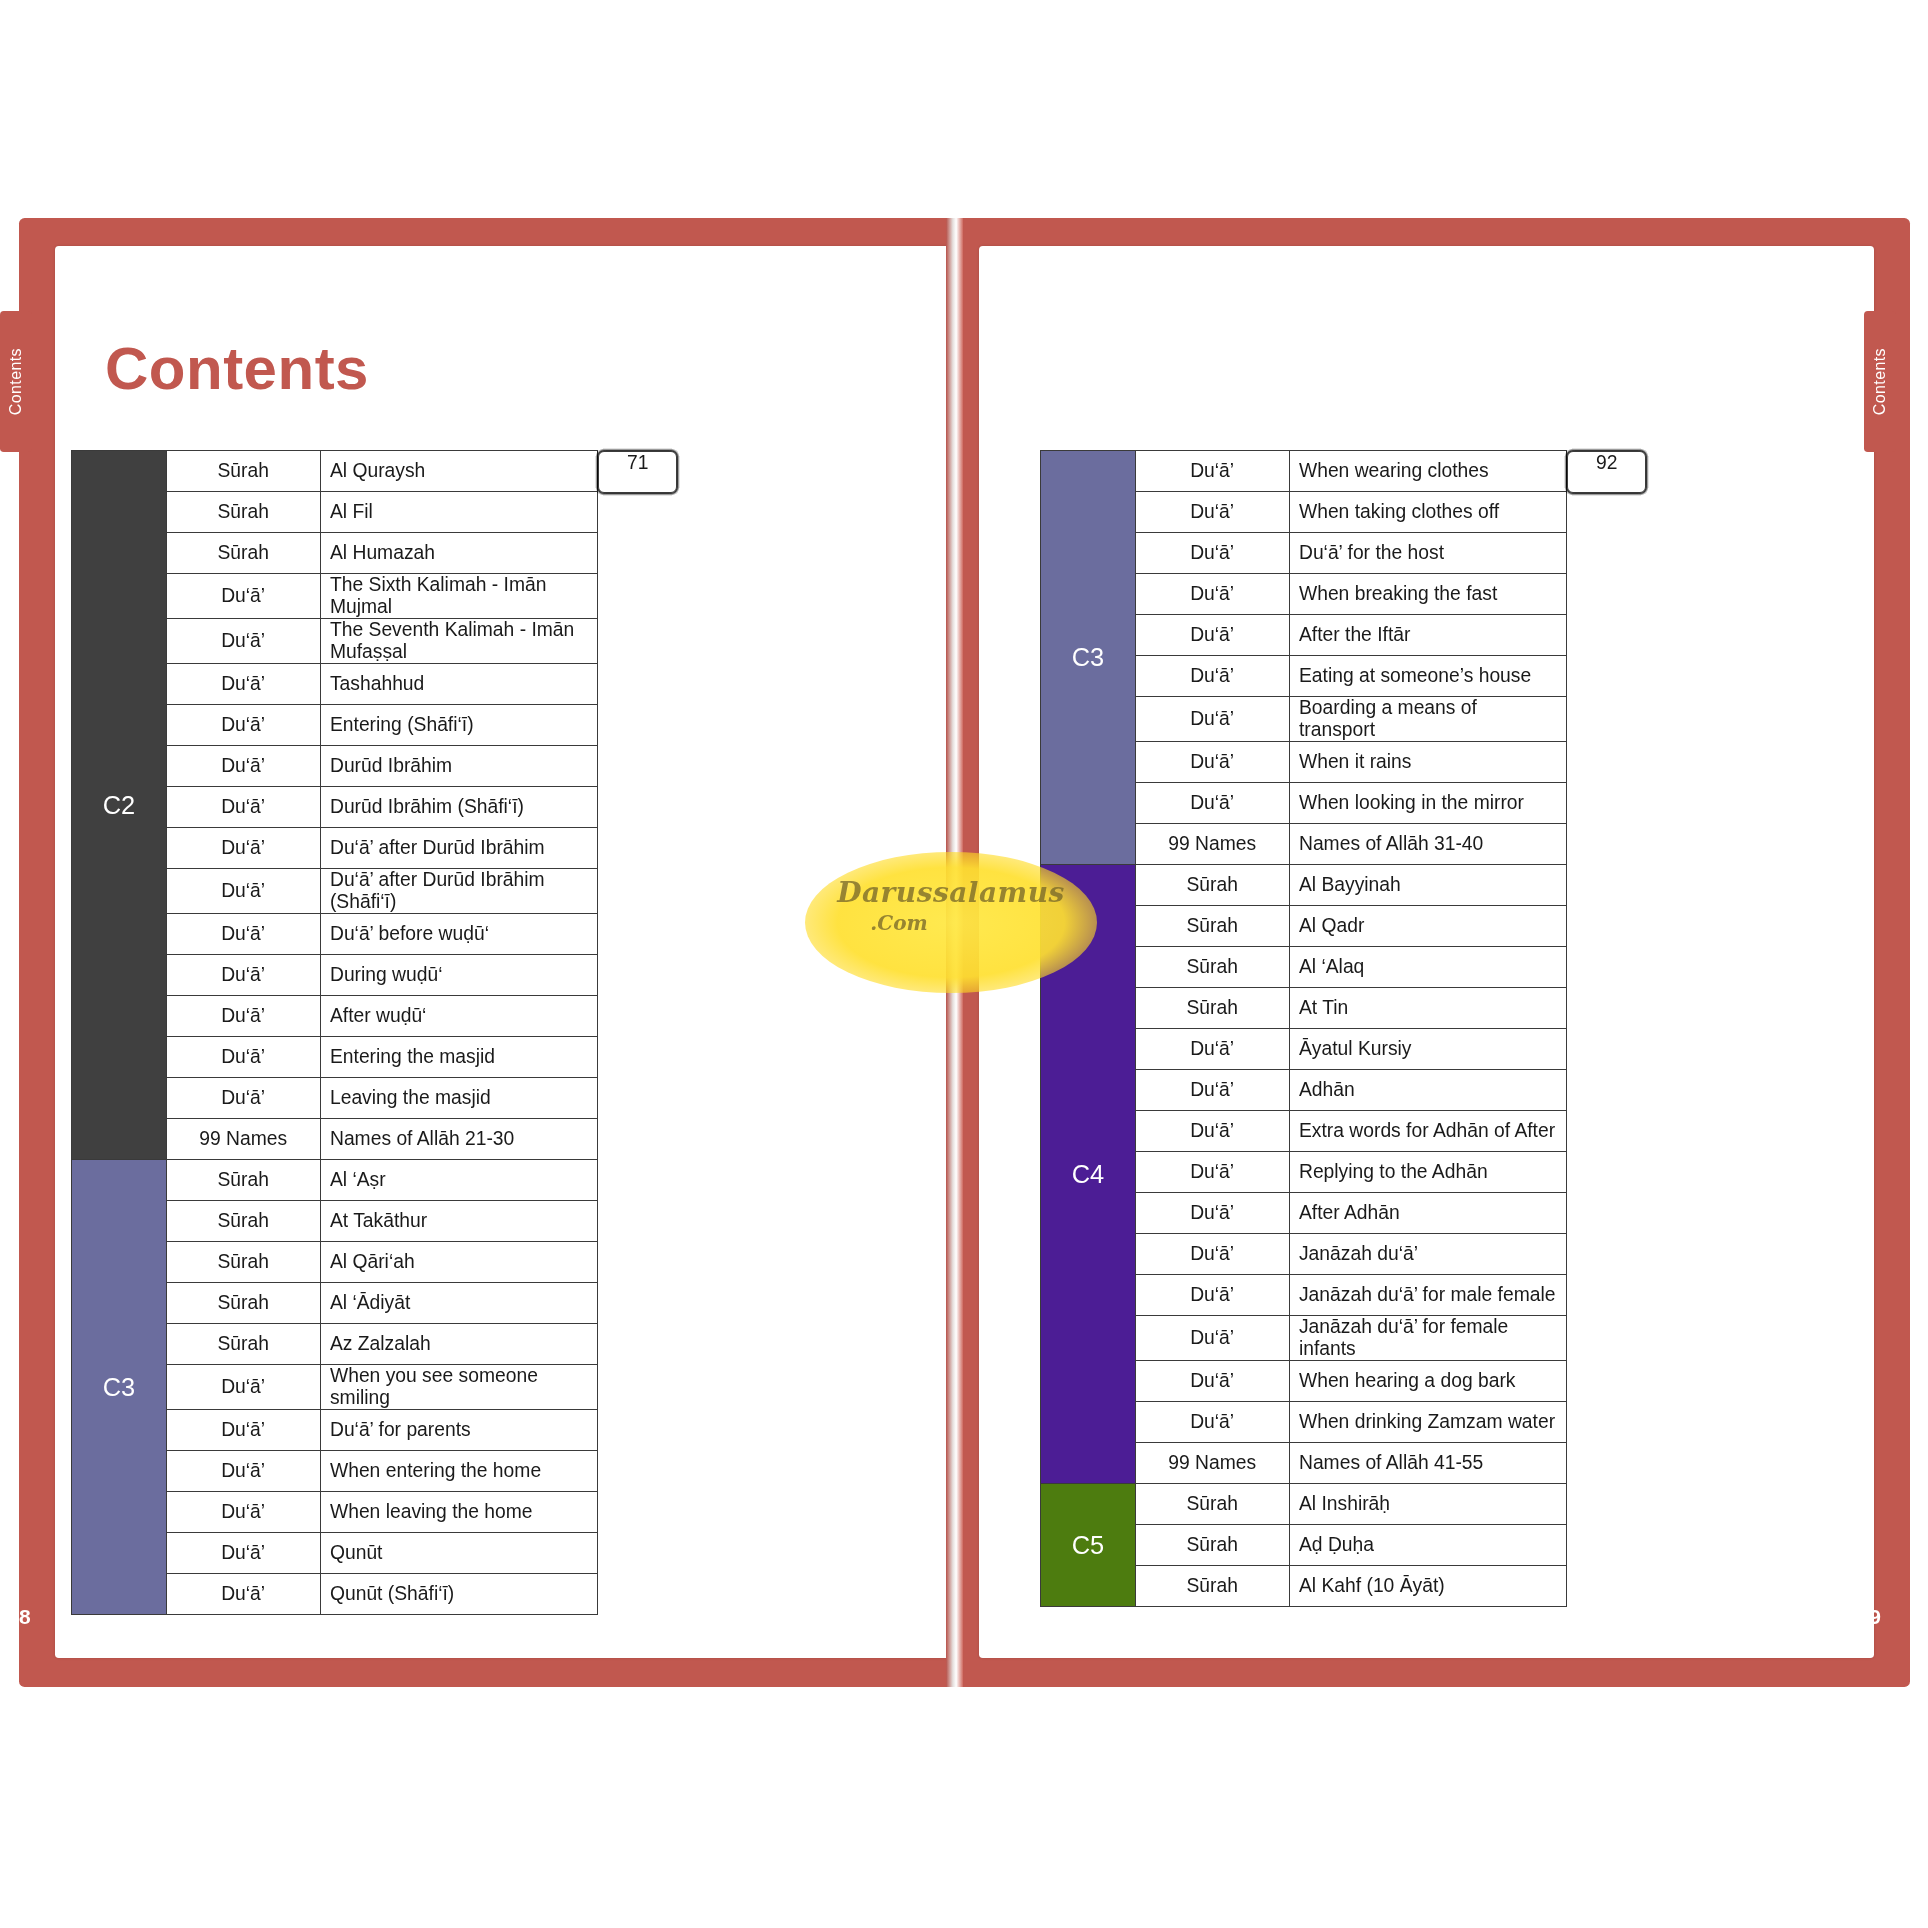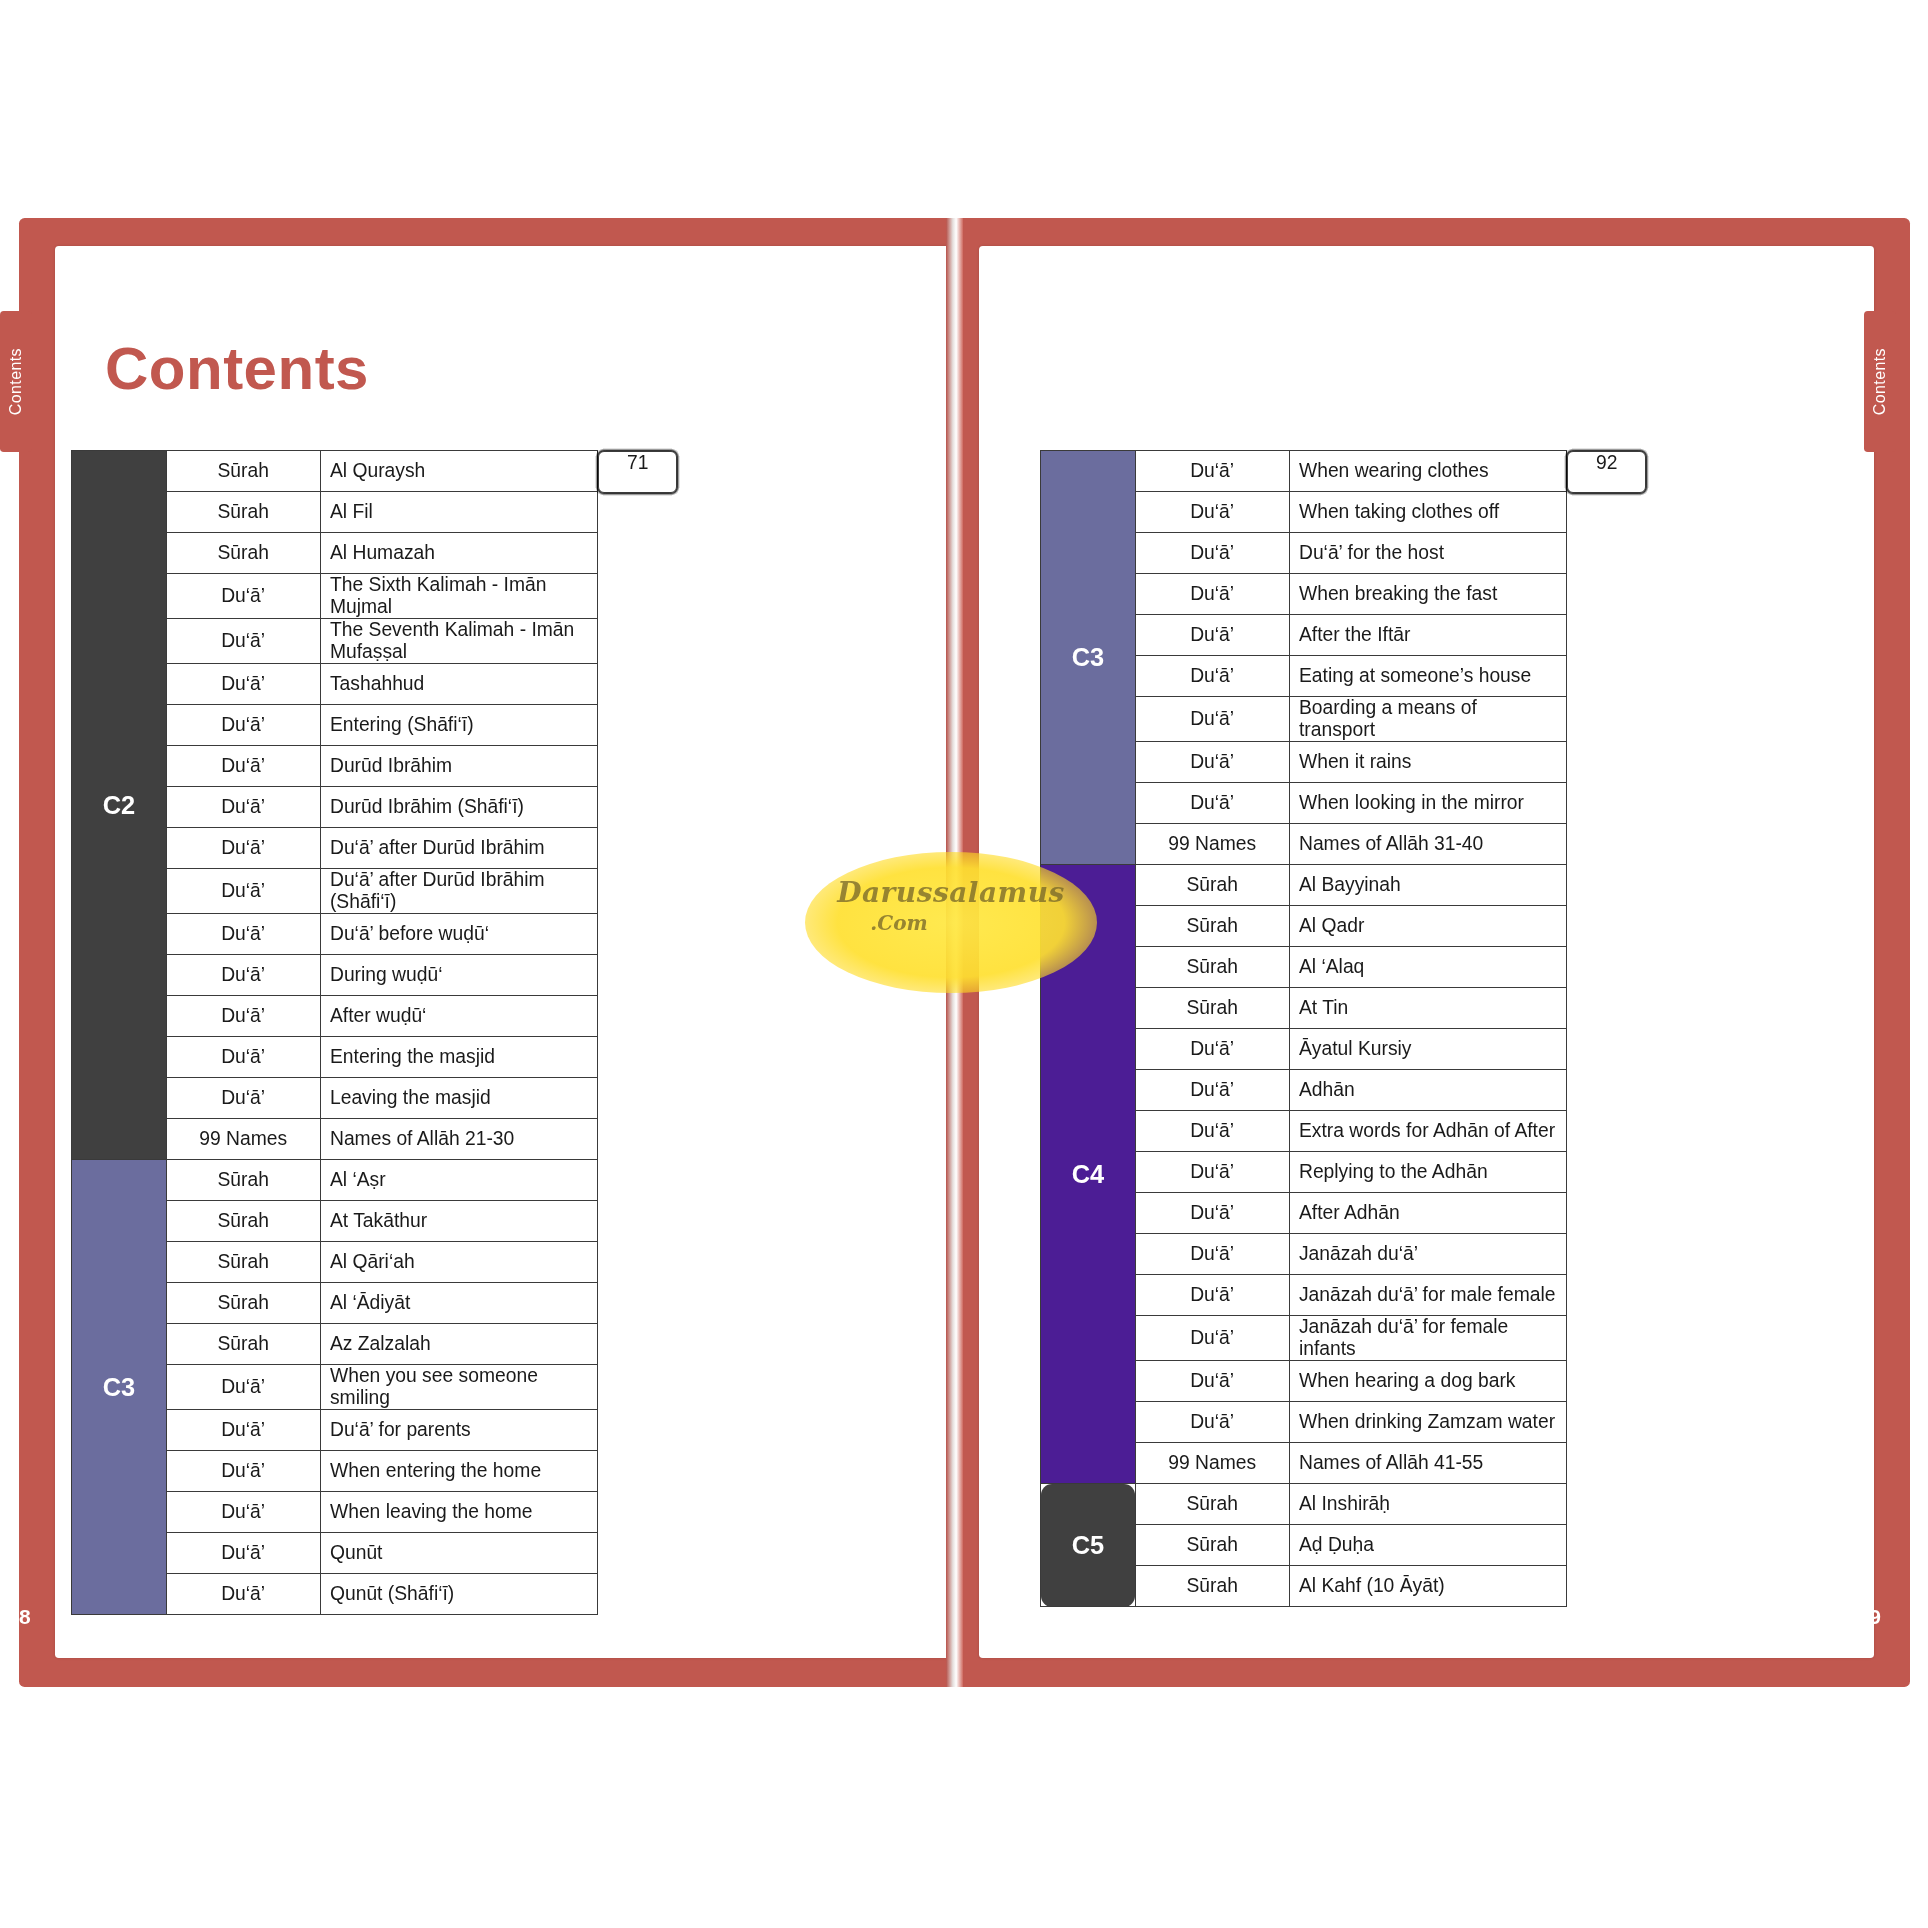--- a/index.html
+++ b/index.html
@@ -78,29 +78,29 @@
   table.toc td{
     border:1.4px solid #3a3a3a;
     height:40px;
     padding:0 9.4px;
     vertical-align:middle;
     background:#ffffff;
   }
   td.chap{
     width:75px;
     color:#ffffff;
-    font-weight:bold;
+    font-weight:normal;
     font-size:25.4px;
     text-align:center;
     vertical-align:middle;
   }
   td.chap.c2{background:#404040;}
   td.chap.c3{background:#6b6d9e;}
   td.chap.c4{background:#4c1d95;}
-  td.chap.c5{background:#404040;border-radius:11px;}
+  td.chap.c5{background:#4d7c0f;}
   td.kind{width:134px;text-align:center;}
   td.title{text-align:left;padding-left:15px;}
   td.page{width:58px;text-align:center;border-radius:6px;}
 
   
   .watermark{
     position:absolute;left:805px;top:852px;width:292px;height:141px;
     background:radial-gradient(ellipse at 50% 50%, rgba(255,232,70,.95) 0%, rgba(255,224,48,.92) 55%, rgba(255,214,20,.45) 78%, rgba(255,214,20,0) 100%);
     border-radius:50%;
     z-index:6;

